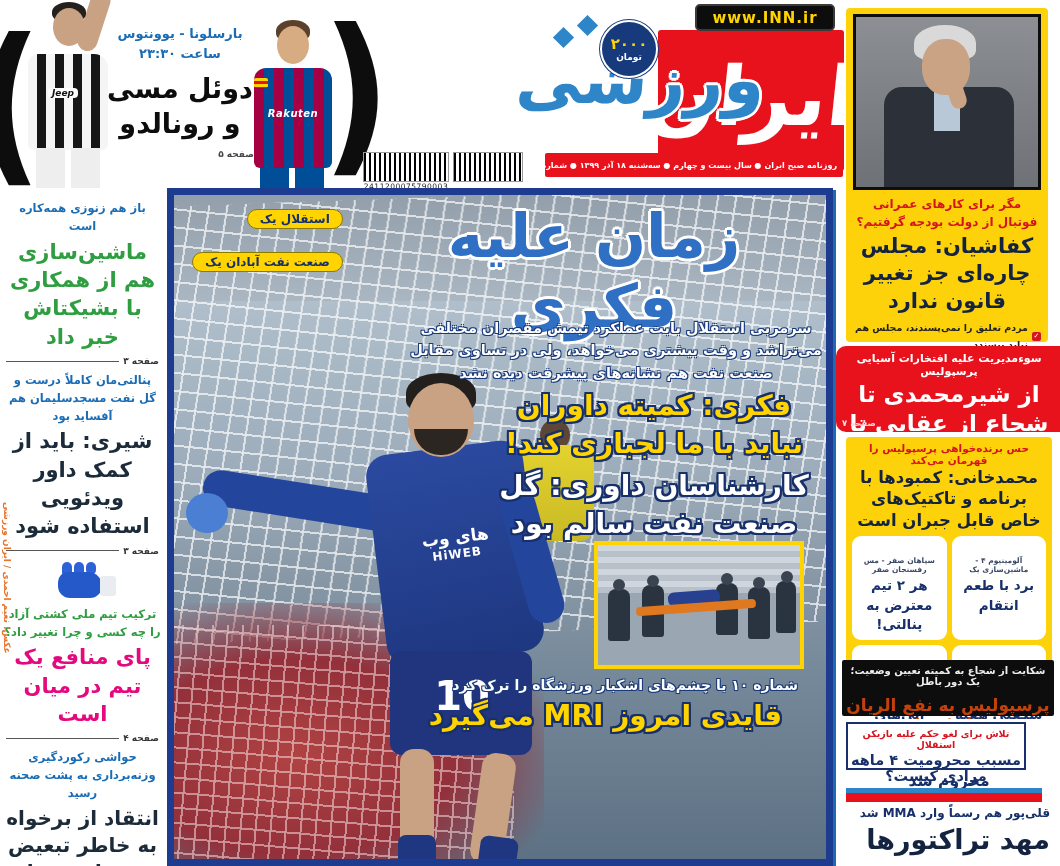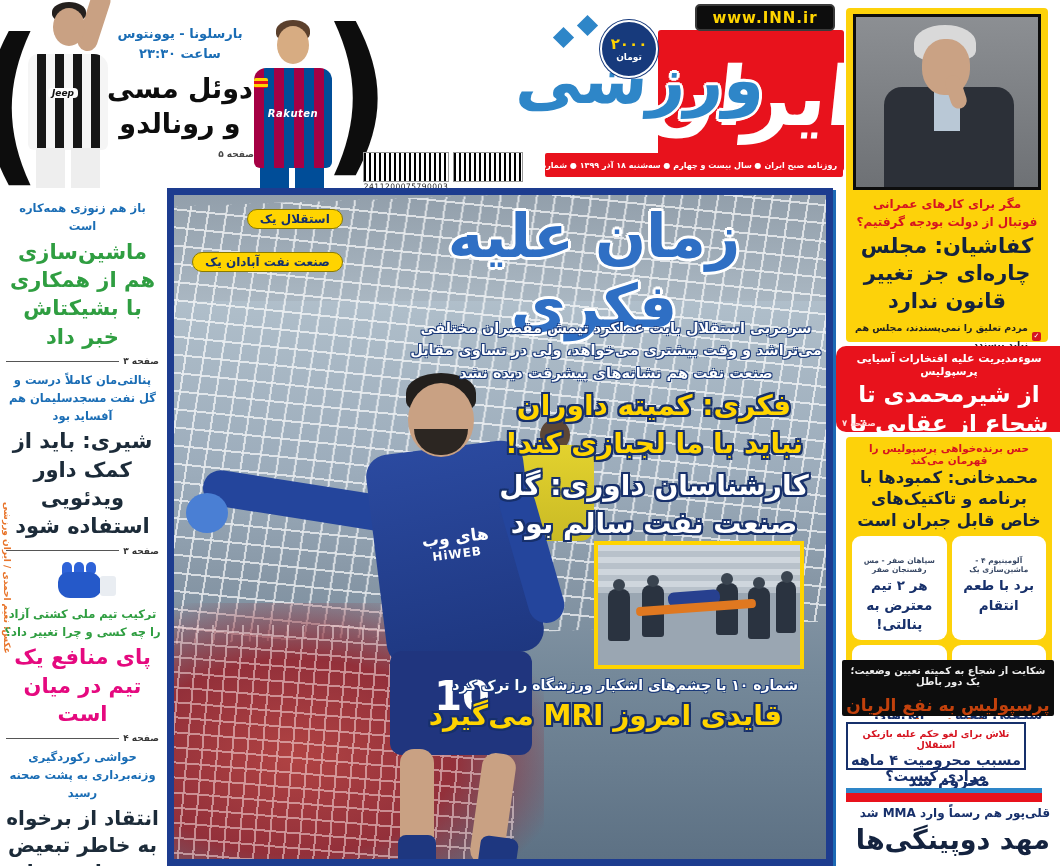--- a/index.html
+++ b/index.html
@@ -411,17 +411,17 @@
       <div class="outline-headline">مسبب محرومیت ۴ ماهه مرادی کیست؟</div>
     </div>
 
     <div class="rc-divider">
         <div class="b"></div>
         <div class="r"></div>
       </div>
 
     <div class="mma">
       <div class="mma-kicker">قلی‌پور هم رسماً وارد MMA شد</div>
-      <div class="mma-headline">مهد دوپینگی‌ها</div>
+      <div class="mma-headline">مهد تراکتور‌ها</div>
     </div>
   </section>
 
 </div>
 
 </body></html>

